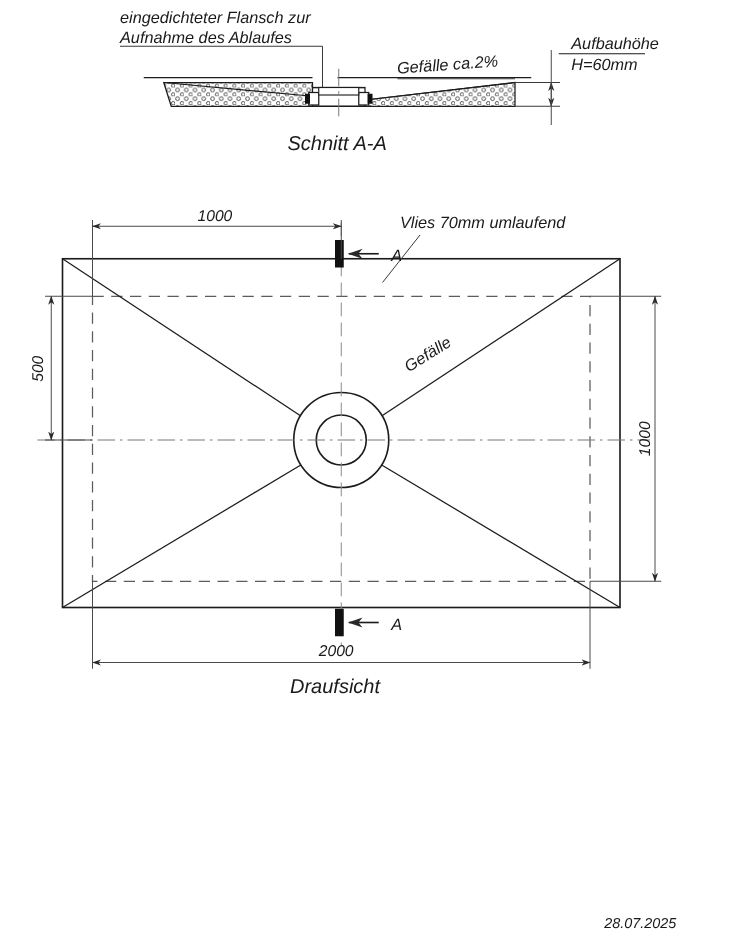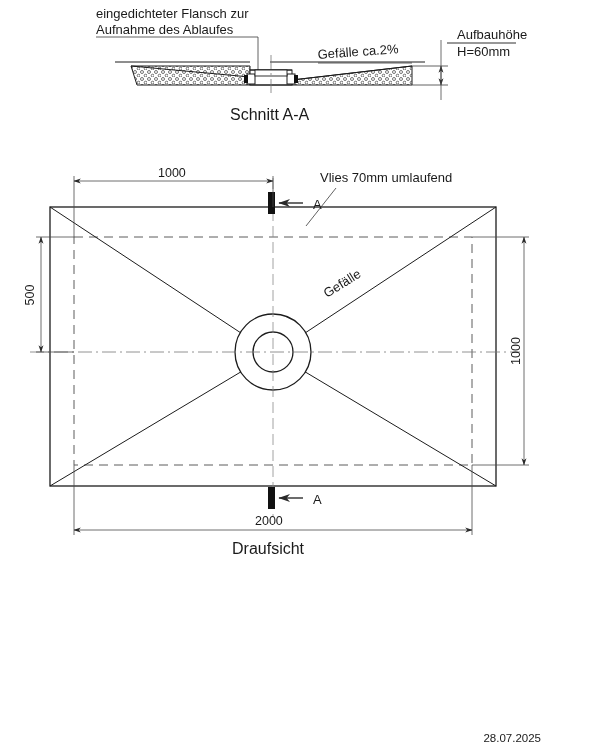--- a/index.html
+++ b/index.html
@@ -15,20 +15,21 @@
     font-family: "Liberation Sans", sans-serif;
     color: #1a1a1a;
     overflow: hidden;
   }
   #drawing-root {
     position: absolute;
     left: 0;
     top: 0;
     width: 600px;
     height: 752px;
+    font-style: italic;
   }
   svg.drawing {
     display: block;
     width: 600px;
     height: 752px;
   }
   .ln      { stroke: #1c1c1c; fill: none; stroke-width: 1; }
   .ln-thin { stroke: #3a3a3a; fill: none; stroke-width: 0.8; }
   .ln-med  { stroke: #1c1c1c; fill: none; stroke-width: 1.3; }
   .ln-dim  { stroke: #4a4a4a; fill: none; stroke-width: 0.8; }

